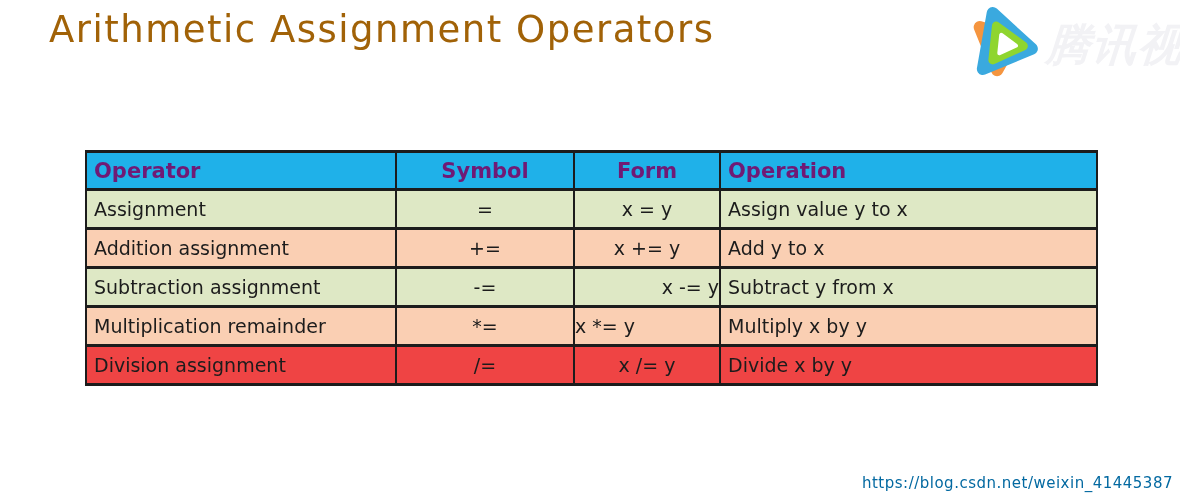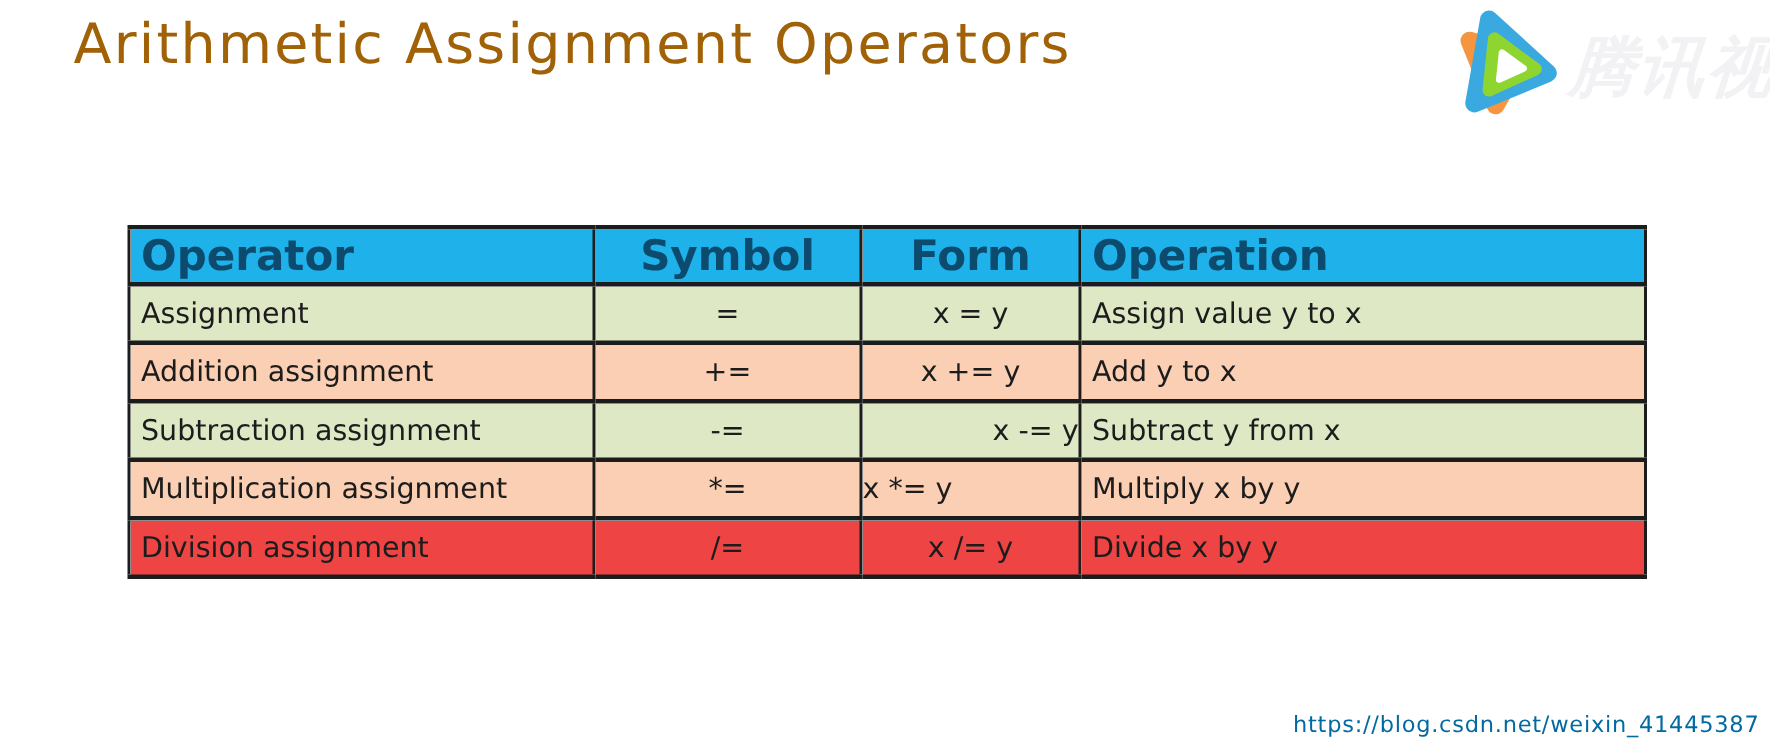--- a/index.html
+++ b/index.html
@@ -53,23 +53,23 @@
   table.op-table th, table.op-table td {
     border: 2px solid #1c1c1c;
     border-top-width: 3px;
     border-bottom-width: 3px;
     vertical-align: middle;
     overflow: hidden;
     white-space: nowrap;
   }
   table.op-table th {
     height: 38px;
-    font-size: 28px;
+    font-size: 21px;
     font-weight: bold;
-    color: #0c4a6e;
+    color: #701a75;
   }
   table.op-table td {
     height: 39px;
     font-size: 19px;
     color: #1c1c1c;
   }
   .pad-left { padding-left: 7px; }
   .watermark {
     position: absolute;
     right: 7px;
@@ -123,21 +123,21 @@
         <td style="text-align: center;">x += y</td>
         <td class="pad-left" style="text-align: left;">Add y to x</td>
       </tr>
       <tr style="background: rgb(222, 232, 197);">
         <td class="pad-left" style="text-align: left;">Subtraction assignment</td>
         <td style="text-align: center;">-=</td>
         <td style="text-align: right;">x -= y</td>
         <td class="pad-left" style="text-align: left;">Subtract y from x</td>
       </tr>
       <tr style="background: rgb(250, 207, 179);">
-        <td class="pad-left" style="text-align: left;">Multiplication assignment</td>
+        <td class="pad-left" style="text-align: left;">Multiplication remainder</td>
         <td style="text-align: center;">*=</td>
         <td style="">x *= y</td>
         <td class="pad-left" style="text-align: left;">Multiply x by y</td>
       </tr>
       <tr style="background: #ef4444;">
         <td class="pad-left" style="text-align: left;">Division assignment</td>
         <td style="text-align: center;">/=</td>
         <td style="text-align: center;">x /= y</td>
         <td class="pad-left" style="text-align: left;">Divide x by y</td>
       </tr>

